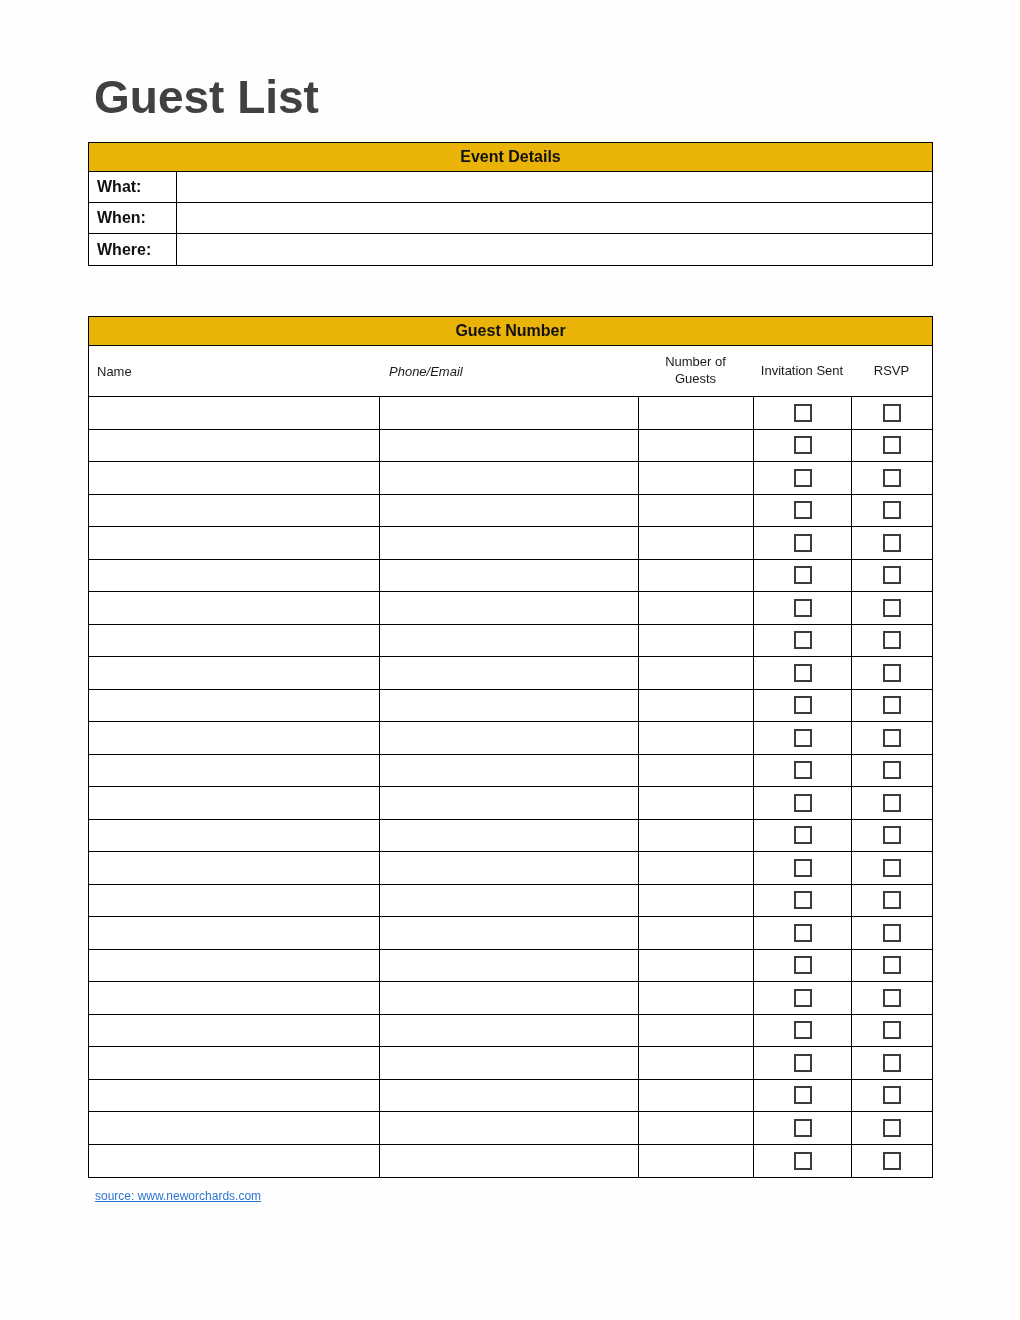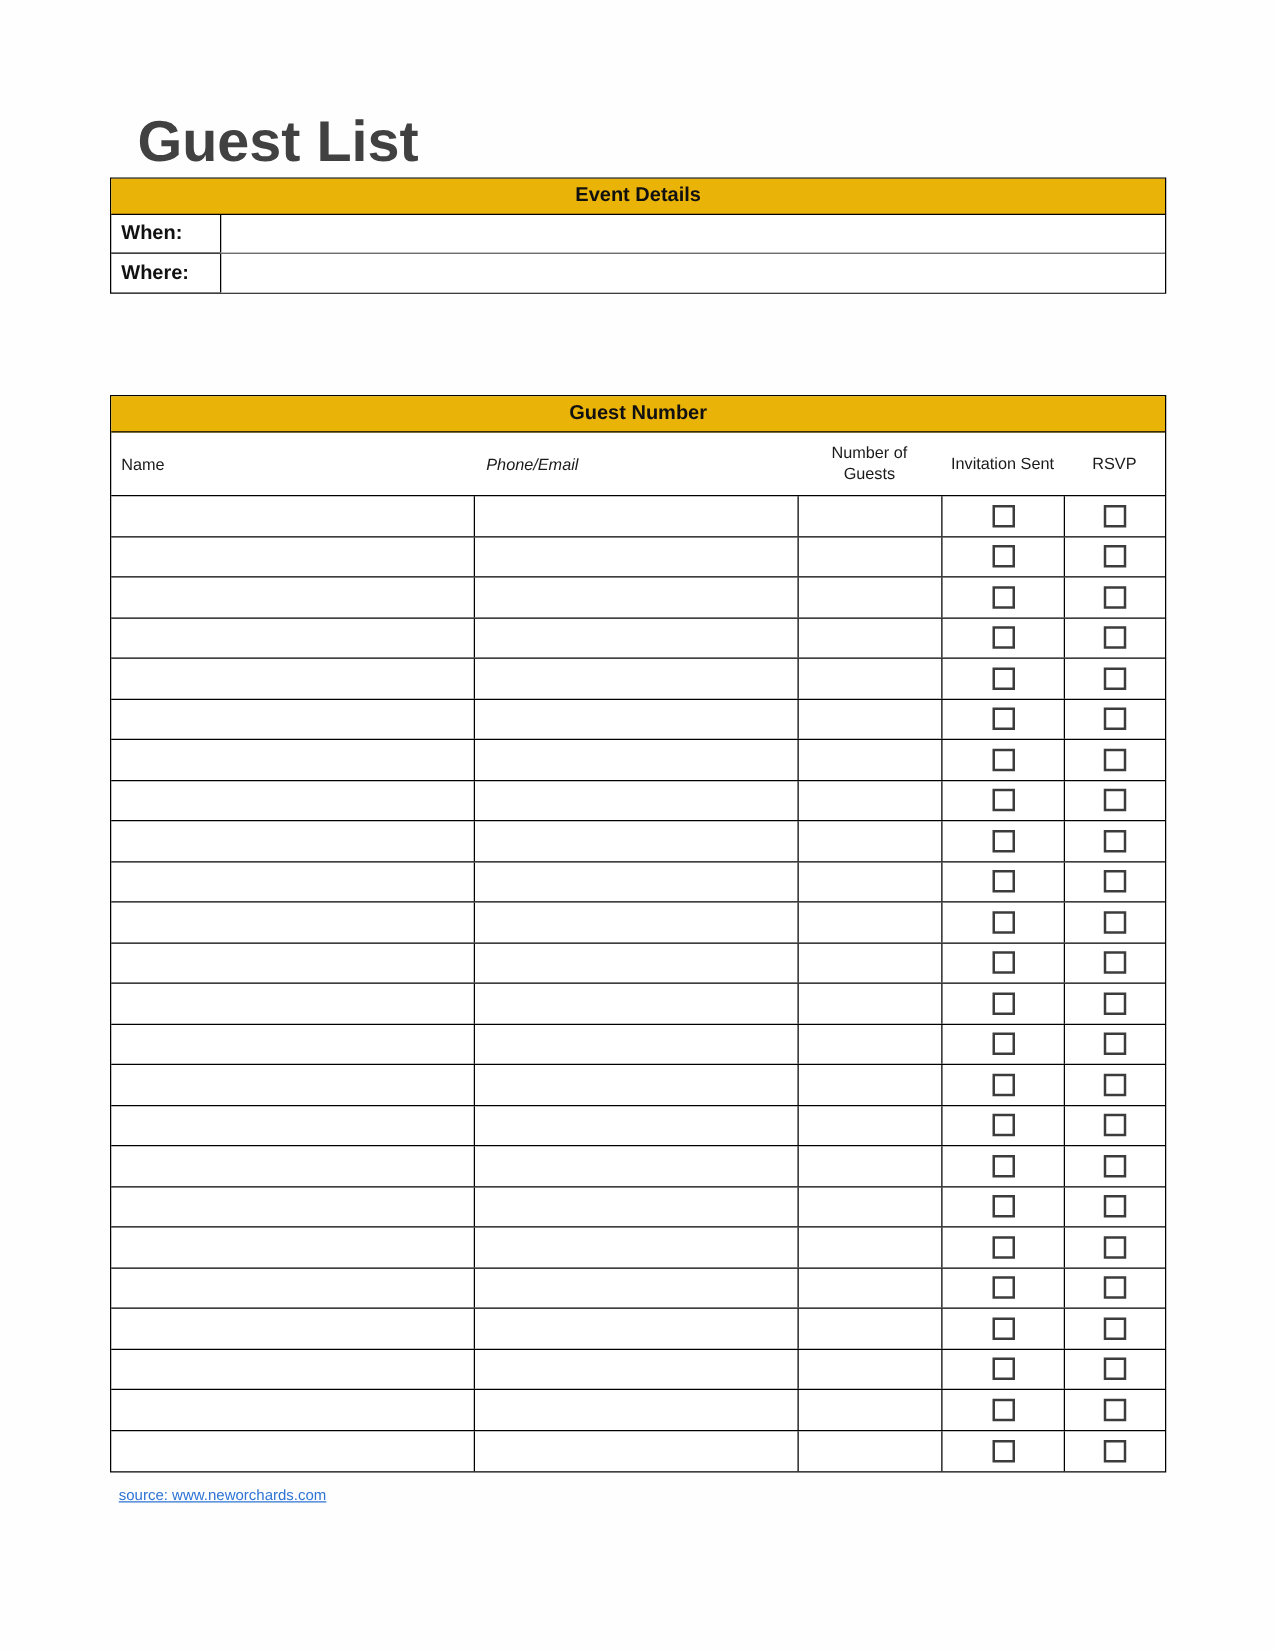--- a/index.html
+++ b/index.html
@@ -16,21 +16,21 @@
     top: 0; left: 0;
     width: 1020px;
     height: 1320px;
     background: #fefefe;
     overflow: hidden;
   }
   .title {
     position: absolute;
     left: 94px;
     top: 70px;
-    margin: 16px;
+    margin: 0;
     font-size: 46px;
     font-weight: 700;
     letter-spacing: 0px;
     color: #414141;
   }
 
   
   .doc-table {
     position: absolute;
     left: 88px;
@@ -129,20 +129,24 @@
 <body>
 
 <div class="page">
 
   <h1 class="title">Guest List</h1>
 
   <section class="doc-table event-table">
     <div class="table-title">Event Details</div>
 
     <div class="event-row">
+      <div class="event-label">What:</div>
+      <div class="event-value"></div>
+    </div>
+    <div class="event-row">
       <div class="event-label">When:</div>
       <div class="event-value"></div>
     </div>
     <div class="event-row">
       <div class="event-label">Where:</div>
       <div class="event-value"></div>
     </div>
   </section>
 
   <section class="doc-table guest-table">

